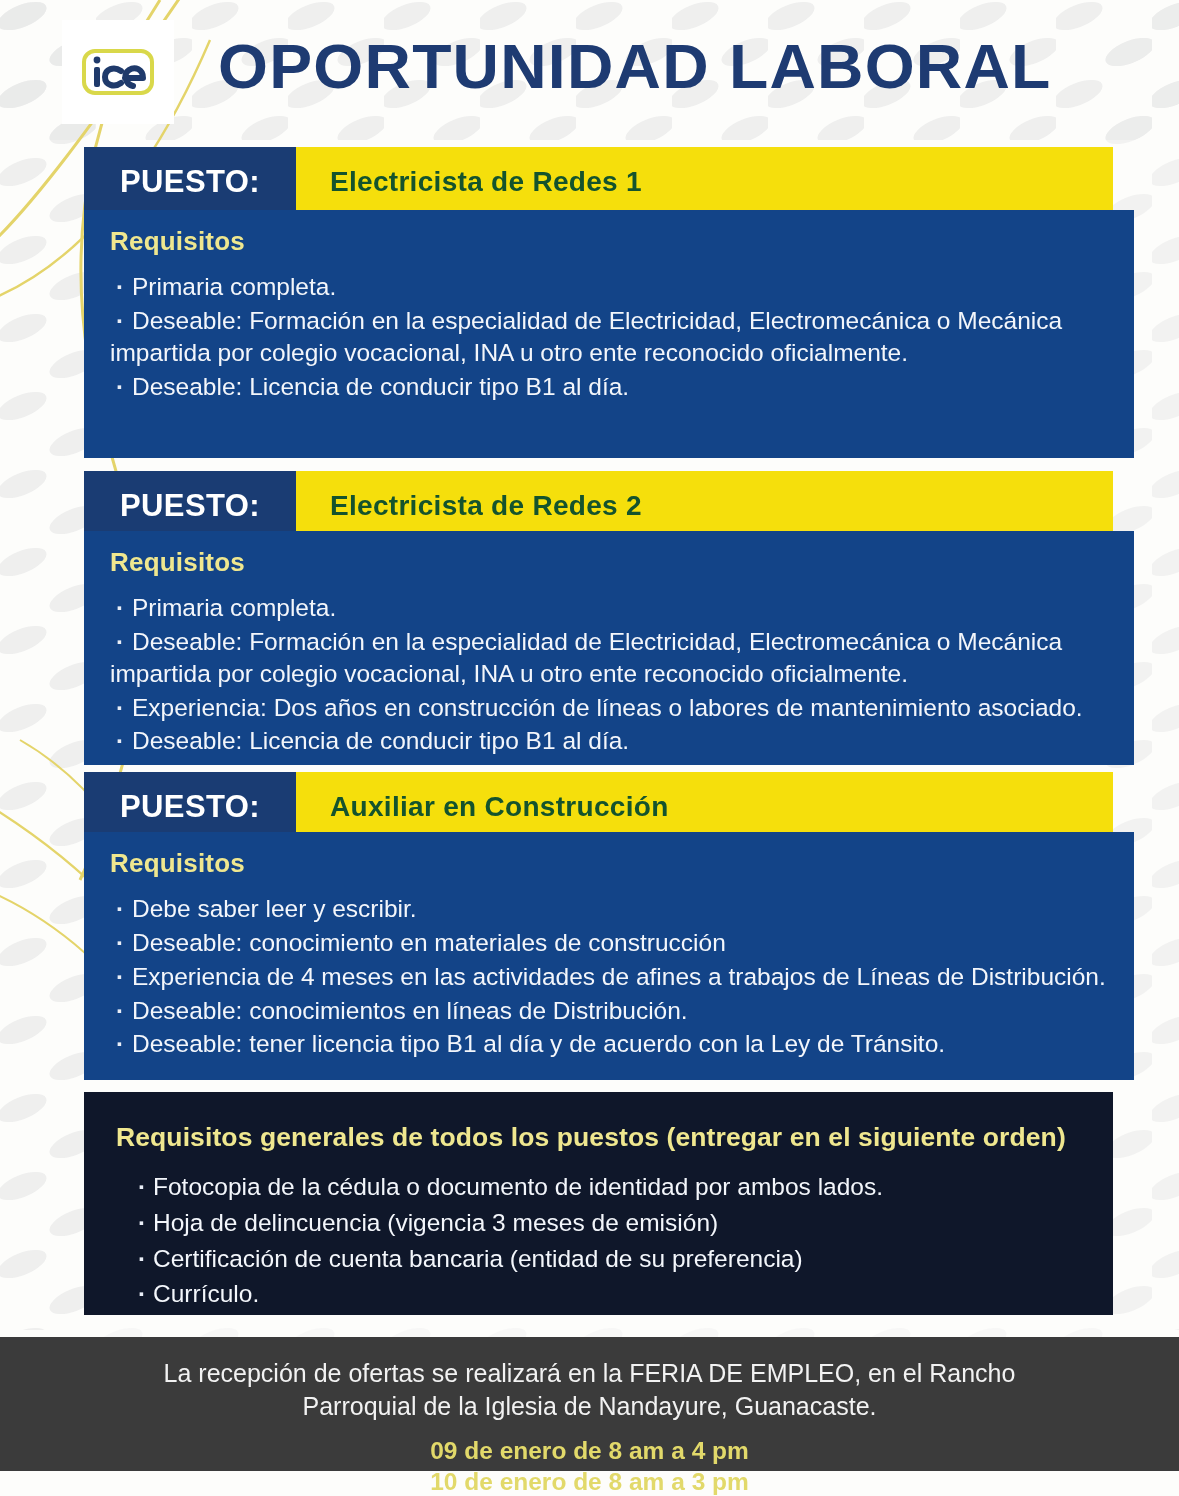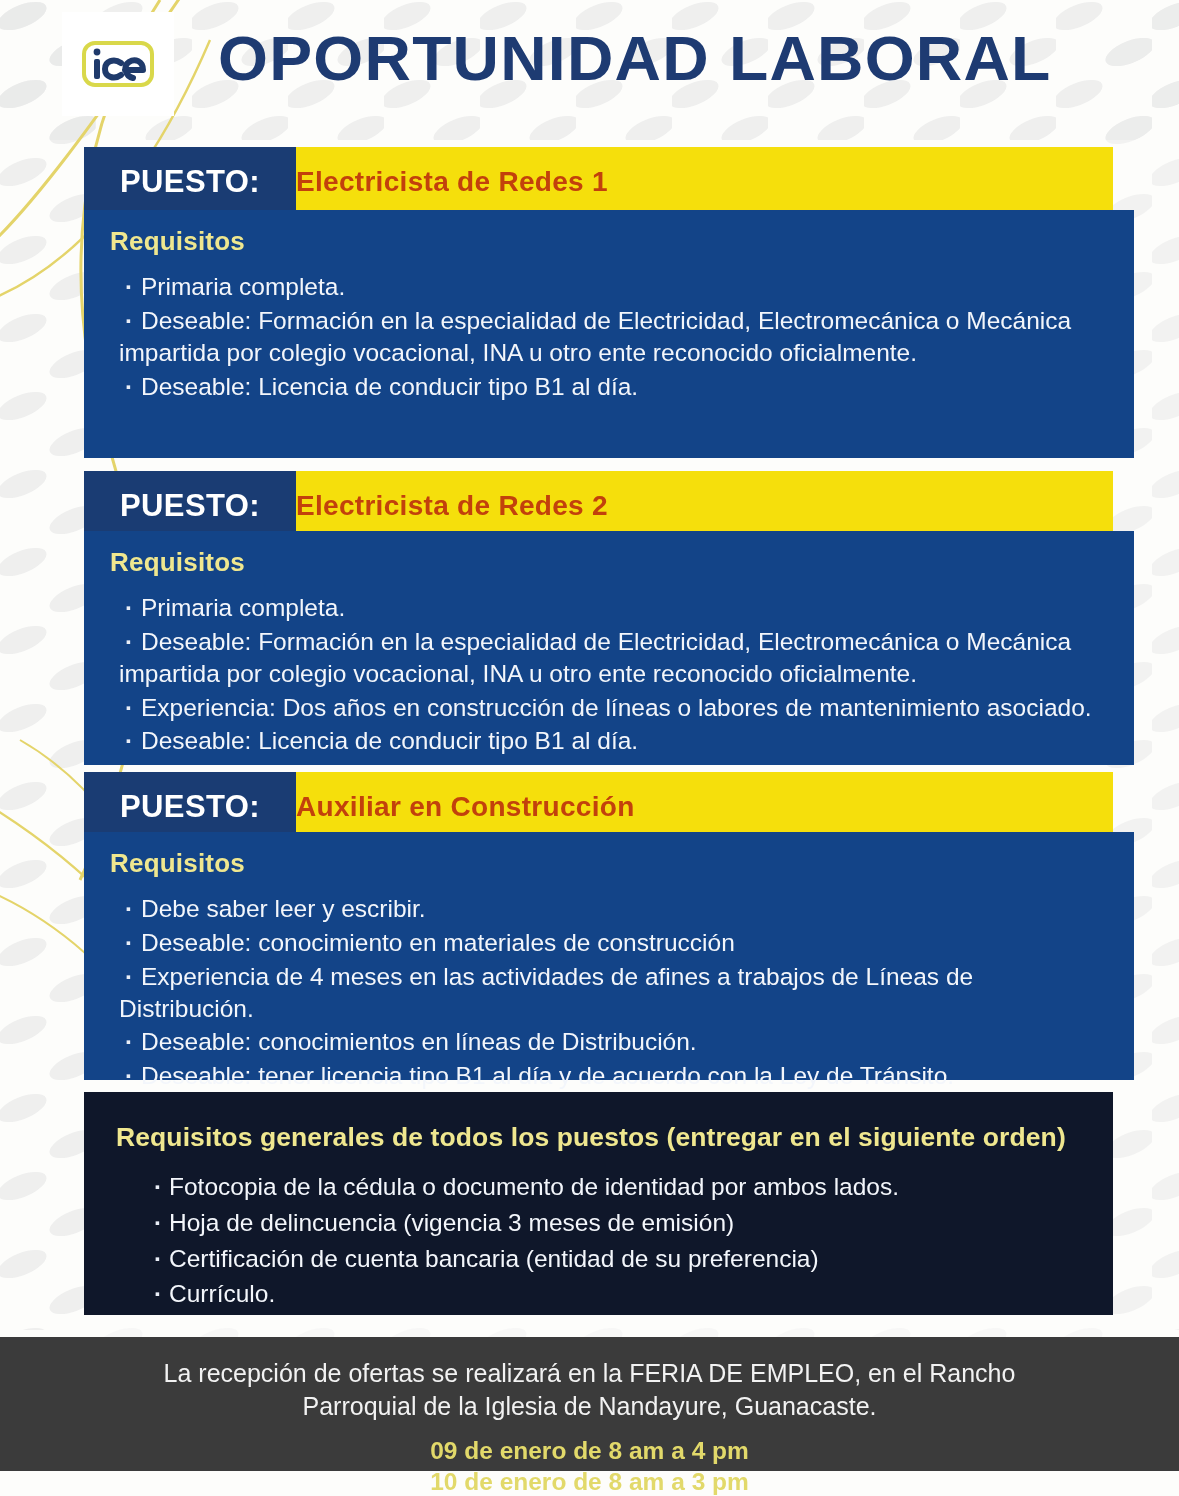--- a/index.html
+++ b/index.html
@@ -40,21 +40,21 @@
     left: -40px;
     top: -20px;
     width: 420px;
     height: 1120px;
   }
   .swirl-lines svg { width: 100%; height: 100%; display: block; }
 
   
   .header {
     position: absolute;
-    left: 0; top: 4px;
+    left: 0; top: 12px;
     width: 1179px;
     height: 132px;
     z-index: 3;
     display: flex;
     align-items: center;
   }
   .logo-plate {
     position: absolute;
     left: 62px;
     top: 8px;
@@ -108,26 +108,27 @@
     letter-spacing: 0.4px;
     display: flex;
     align-items: center;
     justify-content: center;
     width: 212px;
     box-sizing: border-box;
     padding-bottom: 2px;
   }
   .puesto-title {
     background: #f5df0c;
-    color: #c2410c;
+    color: #14532d;
     font-size: 28px;
     font-weight: 700;
     letter-spacing: 0.3px;
     display: flex;
     align-items: center;
+    padding-left: 34px;
     flex: 1;
     box-sizing: border-box;
     padding-bottom: 2px;
   }
 
   .req-panel {
     position: absolute;
     left: 84px;
     width: 1050px;
     background: #134488;
@@ -143,21 +144,21 @@
   }
   .req-list {
     list-style: none;
     margin: 0;
     padding: 0;
   }
   .req-list li {
     color: #f3f6fb;
     font-size: 24.5px;
     line-height: 1.30;
-    margin: 0 0 2px 9px;
+    margin: 0 0 2px 0;
     padding-left: 0;
     text-indent: 0;
   }
   .req-list li::before {
     content: "\00b7";
     display: inline-block;
     width: 16px;
     margin-left: 6px;
     color: #e9eef7;
     font-weight: 700;
@@ -177,21 +178,21 @@
   .general-heading {
     color: #efe78f;
     font-size: 26.5px;
     font-weight: 700;
     letter-spacing: 0.1px;
     margin: 0 0 18px 0;
     white-space: nowrap;
   }
   .general-list {
     list-style: none;
-    margin: 16px;
+    margin: 0;
     padding: 0 0 0 22px;
   }
   .general-list li {
     color: #f3f6fb;
     font-size: 24.5px;
     line-height: 1.34;
     margin: 0 0 3px 0;
   }
   .general-list li::before {
     content: "\00b7";

